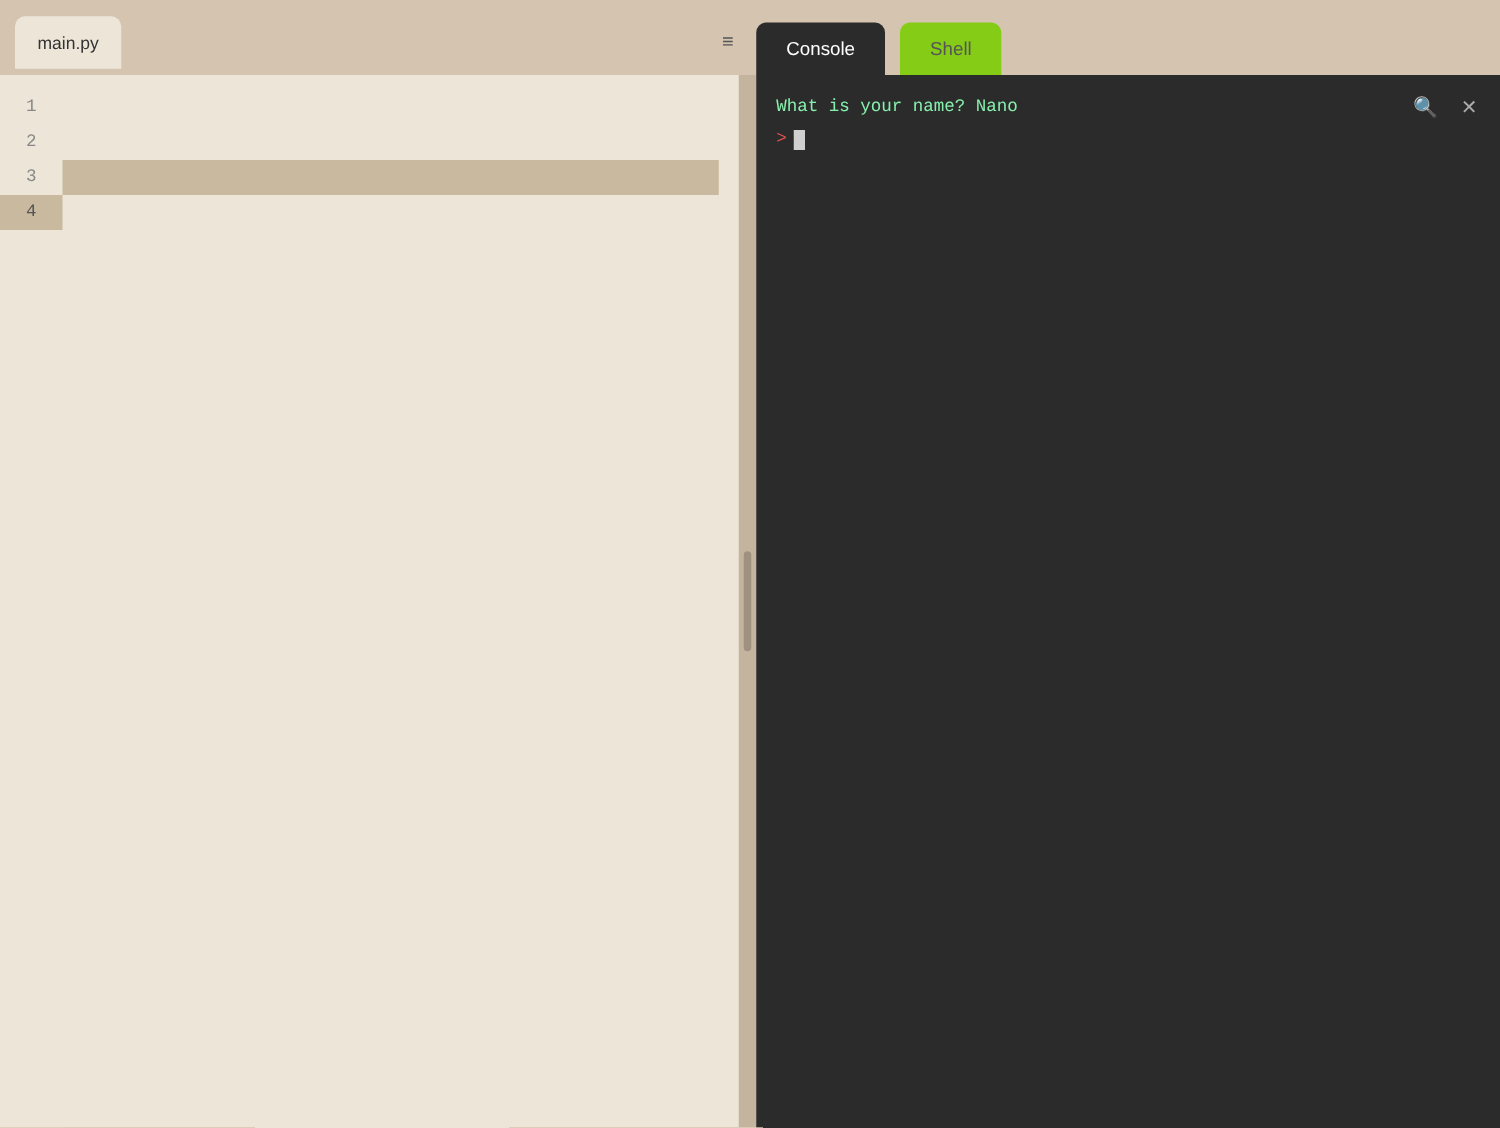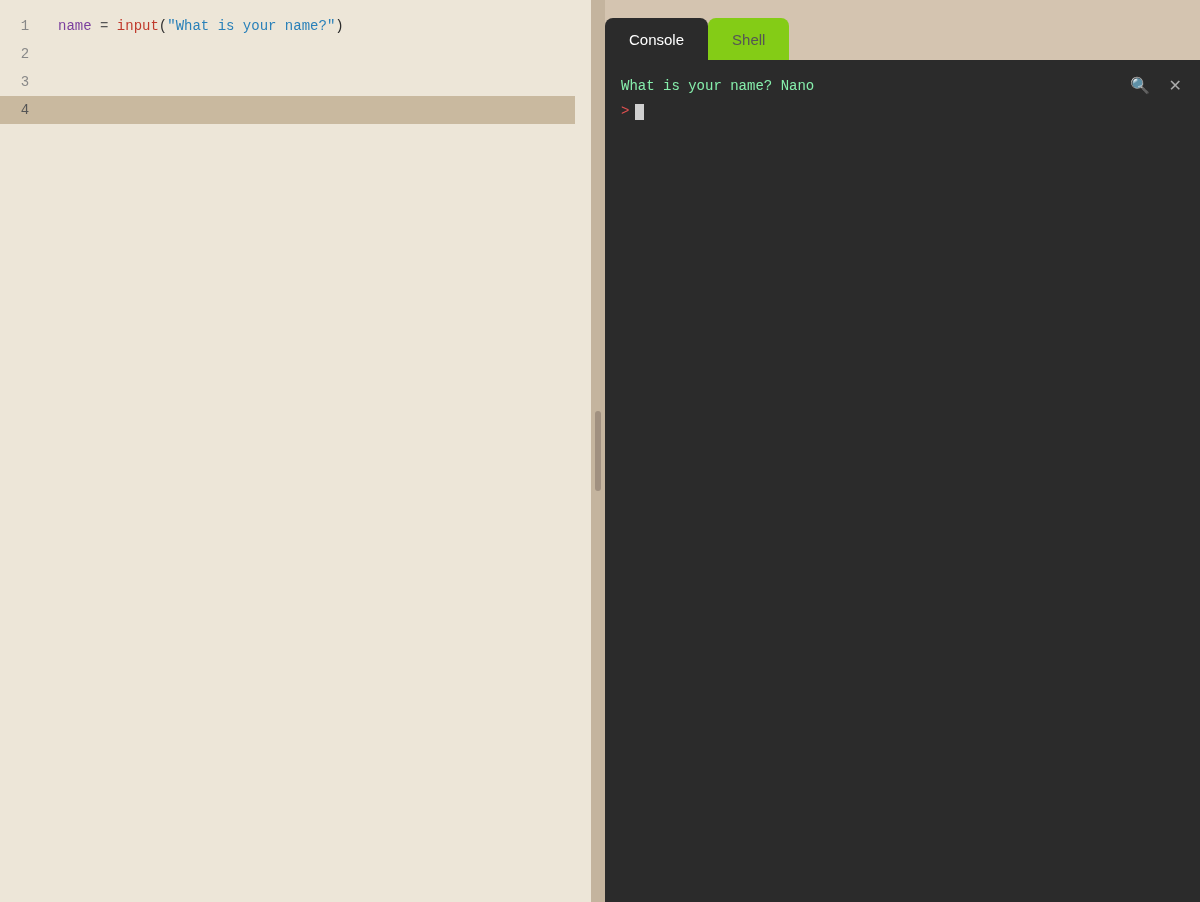--- a/index.html
+++ b/index.html
@@ -156,20 +156,21 @@
       flex-direction: column;
       background-color: #d4c4b0;
     }
 
     .console-tabs {
       display: flex;
       align-items: flex-end;
       background-color: #d4c4b0;
       height: 60px;
       padding: 8px 0 0 0;
+      gap: 12px;
     }
 
     .console-tab {
       height: 42px;
       padding: 10px 24px;
       font-size: 15px;
       cursor: pointer;
       display: flex;
       align-items: center;
       font-family: sans-serif;
@@ -251,34 +252,41 @@
 
     @keyframes blink {
       0%, 100% { opacity: 1; }
       50% { opacity: 0; }
     }
   </style>
 </head>
 <body>
 
 <div class="editor-panel">
+  <div class="editor-tabs">
+    <div class="editor-tab">
+      <span>main.py</span>
+    </div>
+    <div class="editor-tab-actions">
+      <button class="editor-tab-menu-btn">
+        <span>≡</span>
+      </button>
+    </div>
+  </div>
 
   <div class="editor-content">
     <div class="line-numbers">
       <div class="line-number">1</div>
       <div class="line-number">2</div>
       <div class="line-number">3</div>
       <div class="line-number active">4</div>
     </div>
 
     <div class="code-area">
 
-      <div class="code-line">
-        <span class="kw-name">name</span><span> </span><span class="kw-eq">=</span><span> </span><span class="kw-func">input</span><span>(</span><span class="kw-str">"What is your name?"</span><span>)</span>
-      </div>
 
       <div class="code-line"></div>
 
       <div class="code-line"></div>
 
       <div class="code-line active-line"></div>
     </div>
 
     <div class="editor-scrollbar">
       <div class="scrollbar-thumb"></div>

